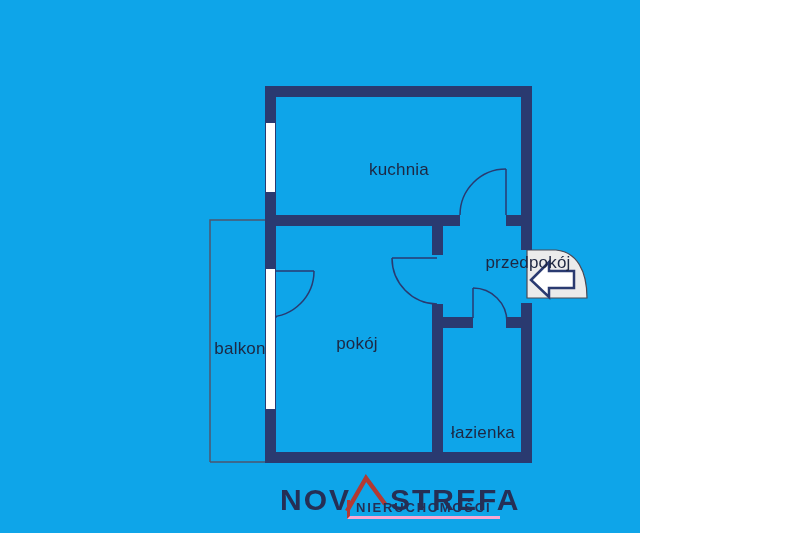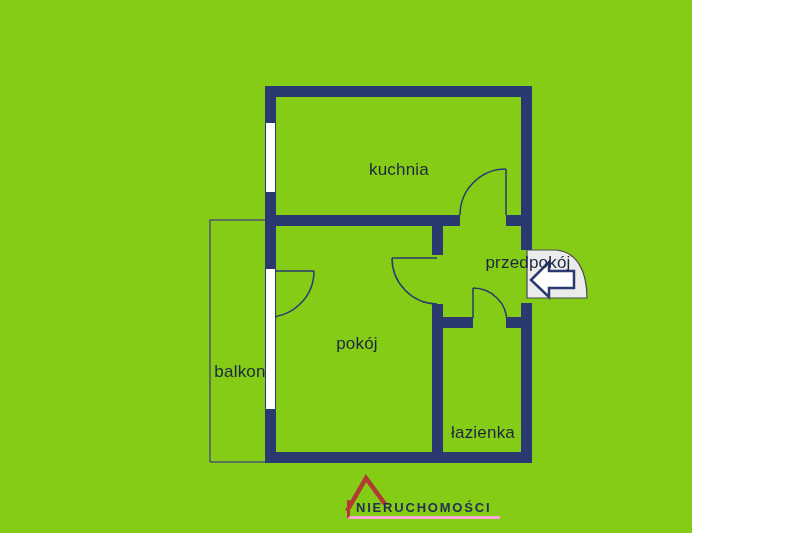--- a/index.html
+++ b/index.html
@@ -1,17 +1,17 @@
 <!DOCTYPE html>
 <html><head>
 <meta charset="utf-8">
 <style>
   html,body{margin:0;padding:0;background:#fff;}
   .canvas{
-    position:relative;width:692px;height:533px;background:#84cc16;overflow:hidden;
+    position:relative;width:640px;height:533px;background:#0ea5e9;overflow:hidden;
     font-family:"Liberation Sans",sans-serif;
   }
   
   .wall{position:absolute;background:#2a3a70;}
   
   .window{position:absolute;background:#ffffff;border:1px solid #2a3a70;box-sizing:border-box;}
   
   .room-label{
     position:absolute;transform:translate(-50%,-50%);
     font-size:17px;color:#1e2742;white-space:nowrap;letter-spacing:.2px;
@@ -86,22 +86,26 @@
   <div class="wall" style="left:443px;top:317px;width:30px;height:11px;"></div>
   <div class="wall" style="left:506px;top:317px;width:15px;height:11px;"></div>
 
   <div class="window" style="left:265px;top:122px;width:11px;height:71px;"></div>
   <div class="window" style="left:265px;top:268px;width:11px;height:142px;"></div>
 
   <div class="room-label" style="left:399px;top:170px;">kuchnia</div>
   <div class="room-label" style="left:357px;top:344px;">pokój</div>
   <div class="room-label" style="left:484px;top:263px;margin-left:44px;">przedpokój</div>
   <div class="room-label" style="left:483px;top:389px;margin-top:44px;">łazienka</div>
-  <div class="room-label" style="left:240px;top:349px;margin-top:23px;">balkon</div>
+  <div class="room-label" style="left:240px;top:349px;">balkon</div>
 
   <div class="logo">
+    <div class="logo-big">
+      <span>NOV</span>
+      <span class="suffix">STREFA</span>
+    </div>
     <svg class="logo-roof" width="46" height="40" viewBox="0 0 46 40" xmlns="http://www.w3.org/2000/svg">
       <path d="M4 37 L23 4 L42 30" fill="none" stroke-width="4.5" stroke-linejoin="miter" stroke="#b23a33"></path>
     </svg>
     <div class="logo-sub">NIERUCHOMOŚCI</div>
   </div>
 
 </div>
 
 </body></html>

